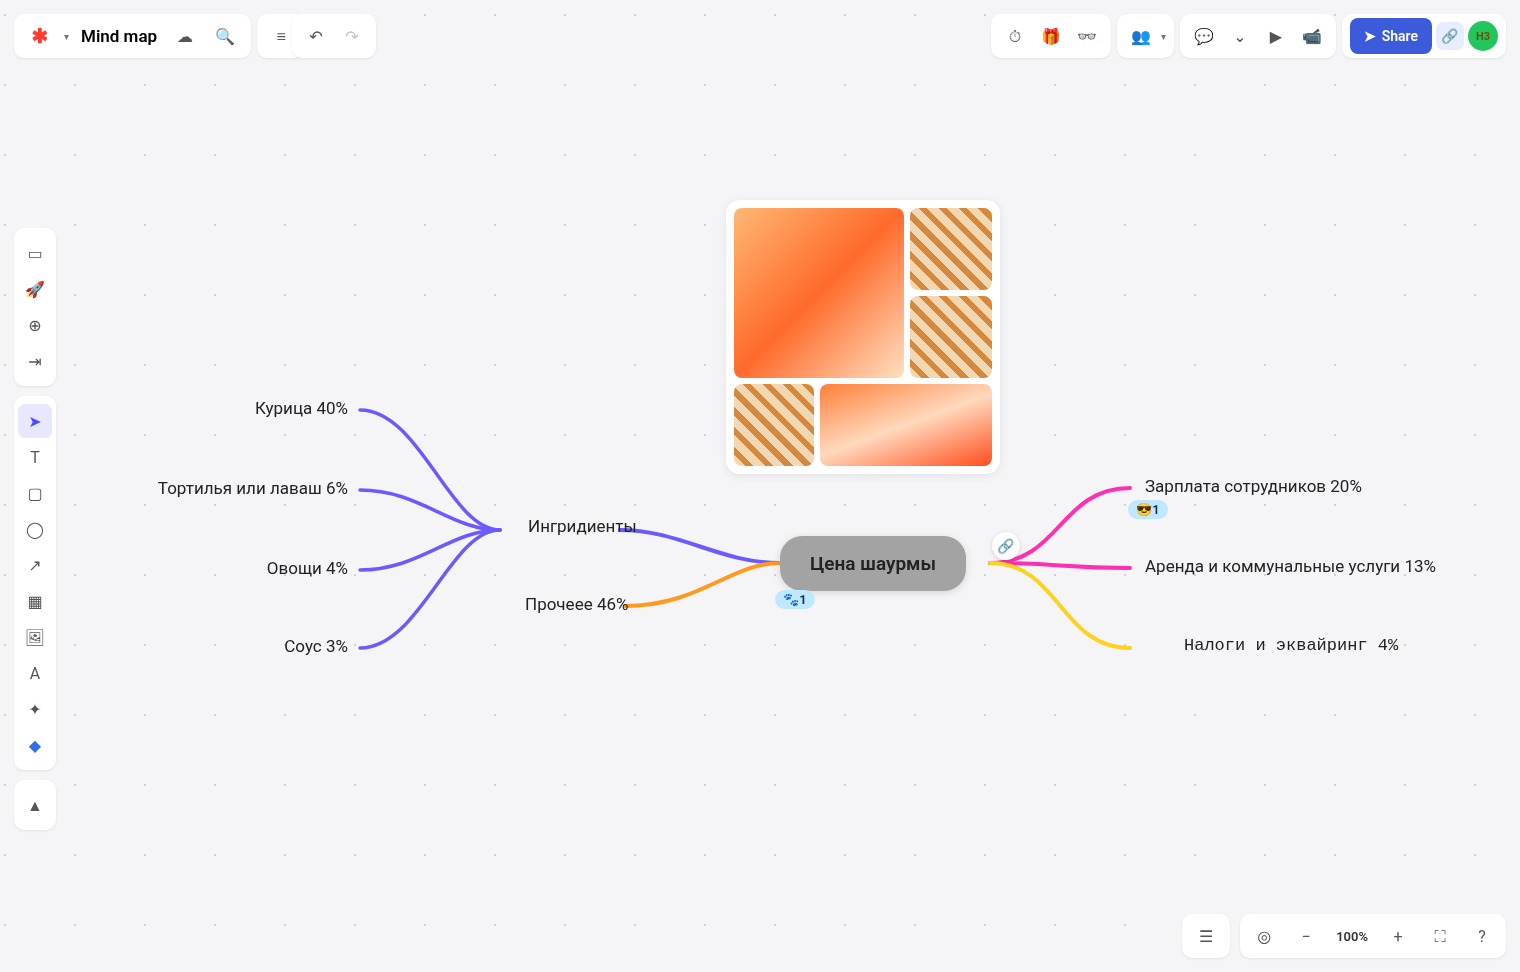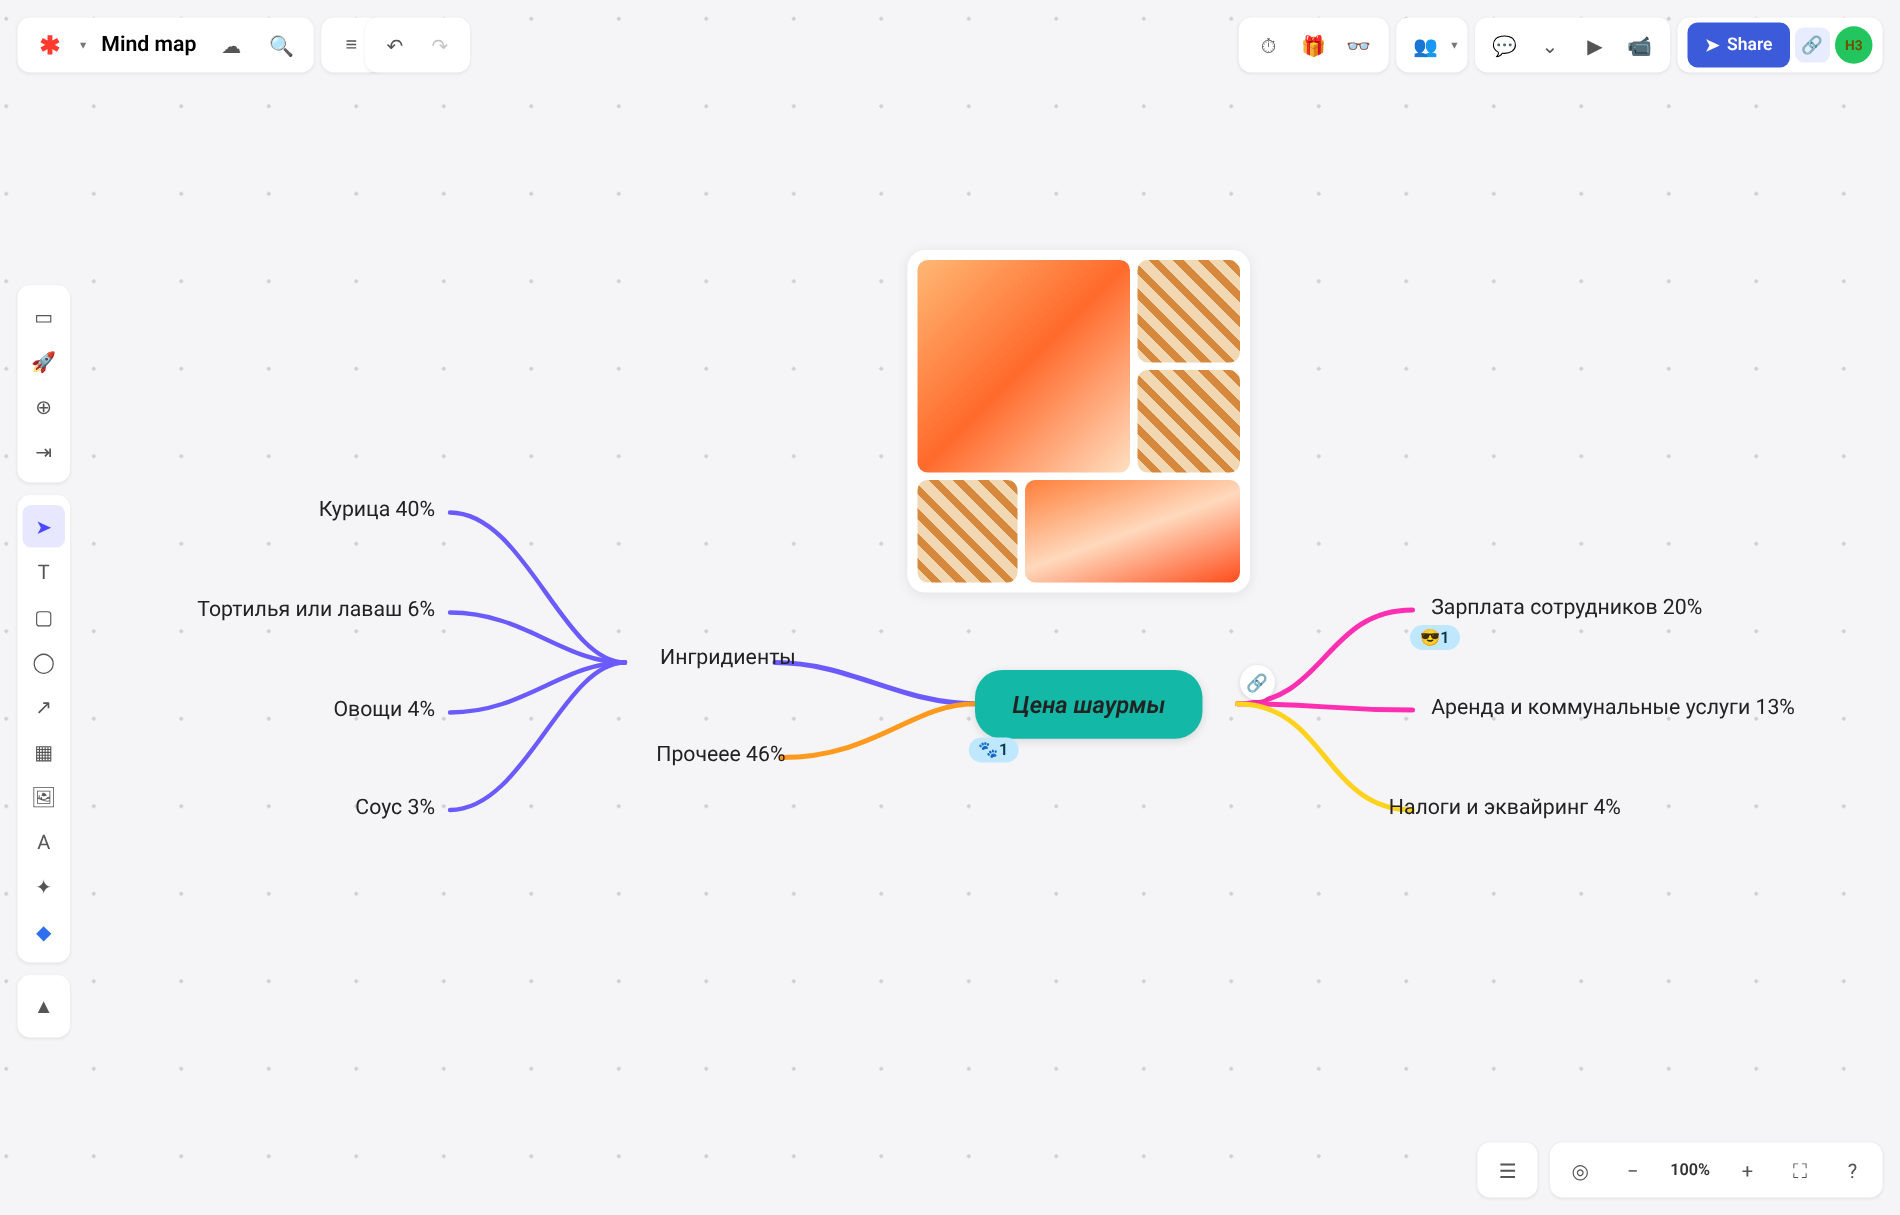--- a/index.html
+++ b/index.html
@@ -39,21 +39,21 @@
 .side .icon-btn { width: 34px; height: 34px; }
 .side .icon-btn.active { background: #e7e7ff; color: #4c4cff;}
 .side .icon-btn.blue { color: #2f6fed; }
 
 .bottom-right { position: absolute; right: 14px; bottom: 14px; display:flex; gap: 10px; align-items:center;}
 .bottom-right .pill { gap: 10px; }
 .zoom-label { font-size: 13px; font-weight: 600; color: #333; padding: 0 4px;}
 
 .mm { position: absolute; inset: 0; }
 .node { position:absolute; font-size: 17px; color: #222; white-space: nowrap; }
-.center-node { position:absolute; background:#14b8a6; border-radius: 22px; box-shadow: 0 2px 8px rgba(0,0,0,.12); padding: 16px 30px; font-size: 19px; font-weight: 600; color:#222;font-style:italic;}
+.center-node { position:absolute; background:#a3a3a3; border-radius: 22px; box-shadow: 0 2px 8px rgba(0,0,0,.12); padding: 16px 30px; font-size: 19px; font-weight: 600; color:#222;}
 .link-pin { position:absolute; width:28px; height:28px; border-radius:50%; background:#fff; box-shadow: 0 1px 4px rgba(0,0,0,.15); display:flex; align-items:center; justify-content:center; color:#777; font-size:14px;}
 .react-badge { position:absolute; background:#bfe8ff; border-radius: 14px; padding: 2px 8px; font-size: 13px; font-weight:600; color:#0a3750; display:flex; align-items:center; gap:2px;}
 .img-card { position:absolute; background:#fff; border-radius: 14px; padding: 8px; box-shadow: 0 2px 10px rgba(0,0,0,.08); display:grid; grid-template-columns: 170px 82px; grid-template-rows: 82px 82px 82px; gap: 6px; }
 .img-card .cell { border-radius: 8px; background: linear-gradient(135deg, #ffb774, #ff6a2b, #ffe0c2); }
 .img-card .cell.big { grid-row: 1 / span 2; }
 .img-card .grill { background: repeating-linear-gradient(45deg, #f2d7b3 0 8px, #d6893c 8px 14px); }
 .img-card .mix { background: linear-gradient(160deg, #ff7f3a, #ffd9bd, #ff4d1c); }
 svg.wires { position:absolute; inset:0; width:100%; height:100%; pointer-events:none; }
 </style>
 </head>
@@ -177,17 +177,17 @@
   <div class="node" style="left:528px; top:516px;">Ингридиенты</div>
   <div class="node" style="left:525px; top:594px;">Прочеее 46%</div>
 
   <div class="node" style="right:1172px; top:398px; left:auto; text-align:left;">Курица 40%</div>
   <div class="node" style="right:1172px; top:478px; left:auto; text-align:right;margin-left:44px;">Тортилья или лаваш 6%</div>
   <div class="node" style="right:1172px; top:558px; left:auto; text-align:right;margin-left:32px;">Овощи 4%</div>
   <div class="node" style="right:1172px; top:636px; left:auto; text-align:right;">Соус 3%</div>
 
   <div class="node" style="left:1145px; top:476px;">Зарплата сотрудников 20%</div>
   <div class="node" style="left:1145px; top:556px;">Аренда и коммунальные услуги 13%</div>
-  <div class="node" style="left:1111px; top:636px;">Налоги и эквайринг 4%</div>
+  <div class="node" style="left:1184px; top:636px;font-family:Liberation Mono, monospace;">Налоги и эквайринг 4%</div>
 
   <div class="react-badge" style="left:775px; top:590px;">🐾1</div>
   <div class="react-badge" style="left:1128px; top:500px;">😎1</div>
 </div>
 
 </body></html>

